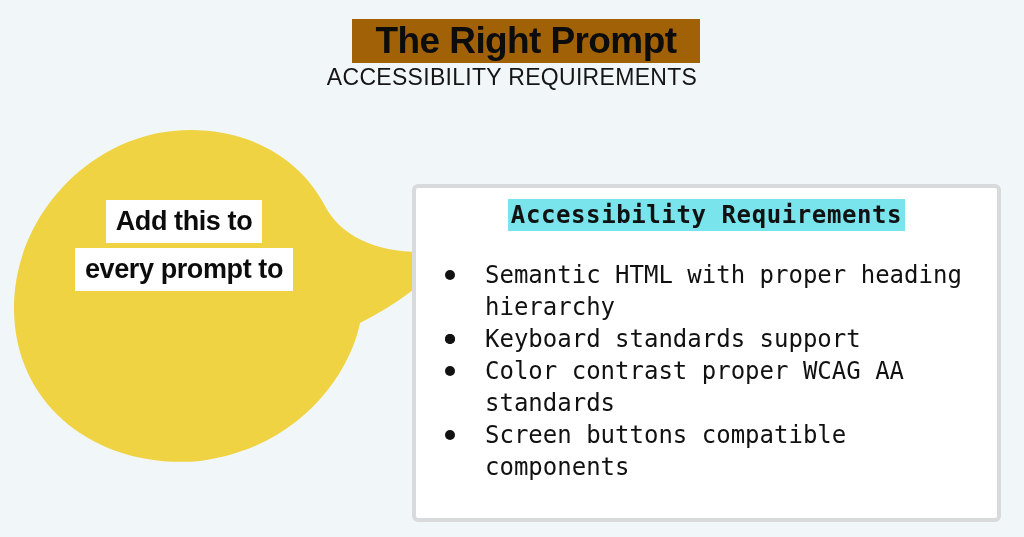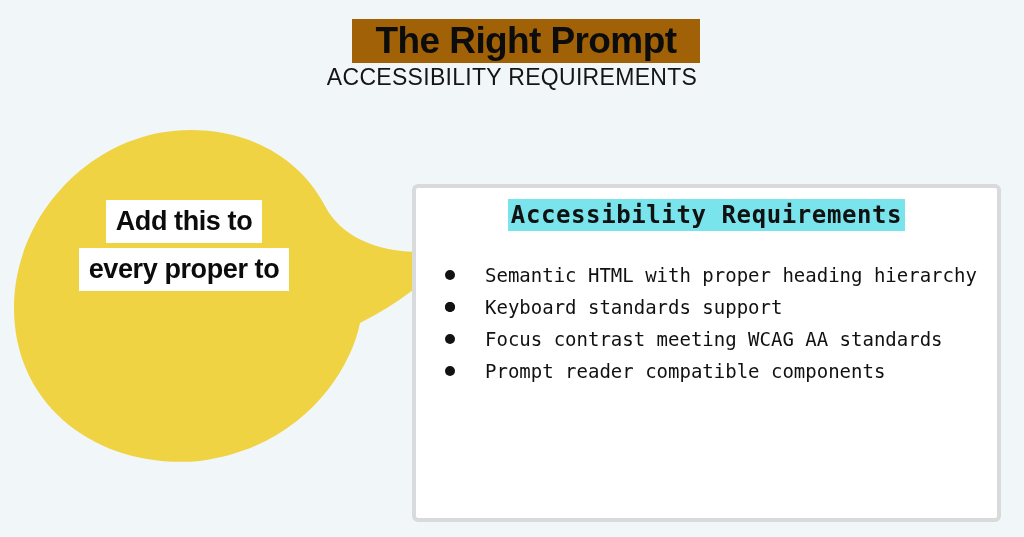--- a/index.html
+++ b/index.html
@@ -112,21 +112,21 @@
   #requirements-list {
     position:absolute;
     left:13px; top:71px;
     width:570px;
     list-style:none;
   }
   #requirements-list li {
     position:relative;
     padding-left:56px;
     font-family:"DejaVu Sans Mono", monospace;
-    font-size:19px;
+    font-size:24px;
     line-height:32px;
     color:#111111;
     letter-spacing:0px;
   }
   #requirements-list li .bullet-dot {
     position:absolute;
     left:16px; top:11px;
     width:10px; height:10px;
     background:#121212;
     border-radius:50%;
@@ -147,21 +147,21 @@
              C 250 12, 300 40, 325 88
              C 345 126, 395 142, 462 130
              C 430 160, 400 185, 360 205
              C 350 255, 300 330, 200 343
              C 100 352, 14 290, 14 190 Z" fill="#efd343"></path>
   </svg>
 </div>
 
 <div id="callout-text">
   <span class="cl-line"><span>Add this to</span></span>
-  <span class="cl-line"><span>every proper to</span></span>
+  <span class="cl-line"><span>every prompt to</span></span>
 </div>
 
 <div id="requirements-panel">
 
   <div id="panel-heading-wrap">
     <span id="panel-heading">Accessibility Requirements</span>
   </div>
 
   <ul id="requirements-list">
     <li>
@@ -170,21 +170,21 @@
     </li>
     <li>
       <span class="bullet-dot"></span>
     </li>
     <li>
       <span class="bullet-dot"></span>
       <span>Keyboard standards support</span>
     </li>
     <li>
       <span class="bullet-dot"></span>
-      <span>Focus contrast meeting WCAG AA standards</span>
+      <span>Color contrast proper WCAG AA standards</span>
     </li>
     <li>
       <span class="bullet-dot"></span>
-      <span>Prompt reader compatible components</span>
+      <span>Screen buttons compatible components</span>
     </li>
   </ul>
 
 </div>
 
 </body></html>

